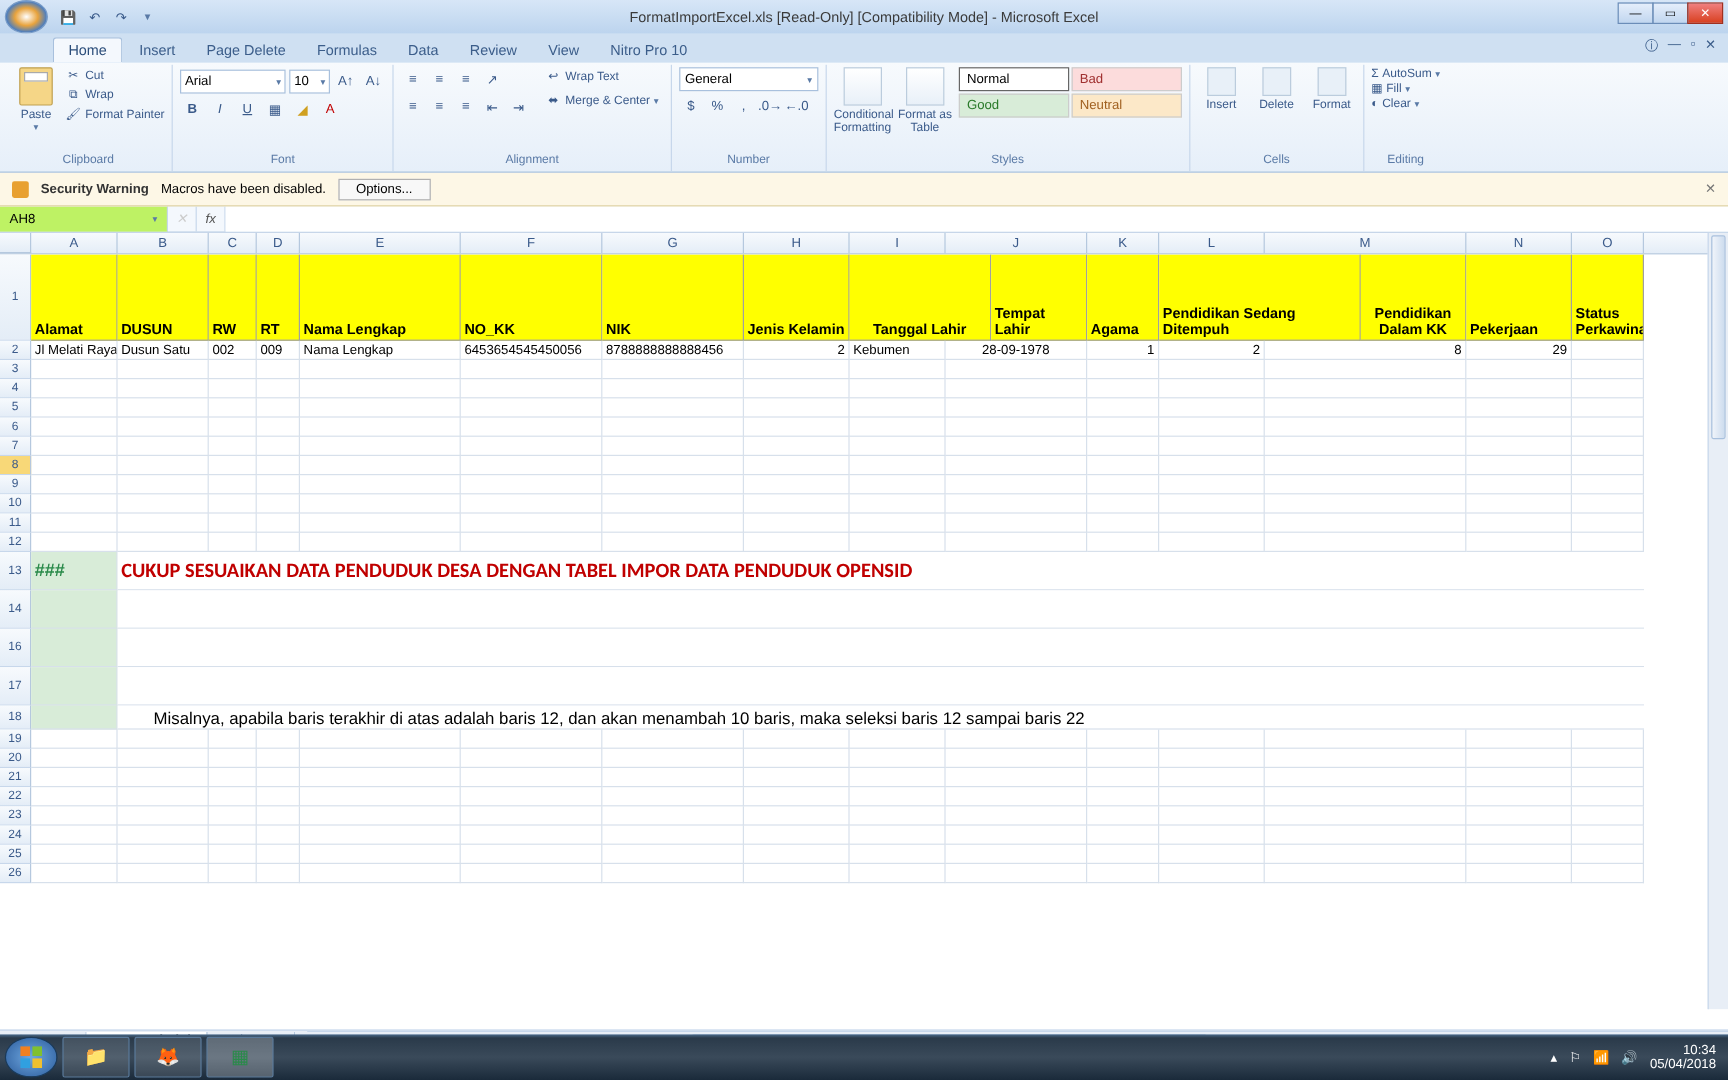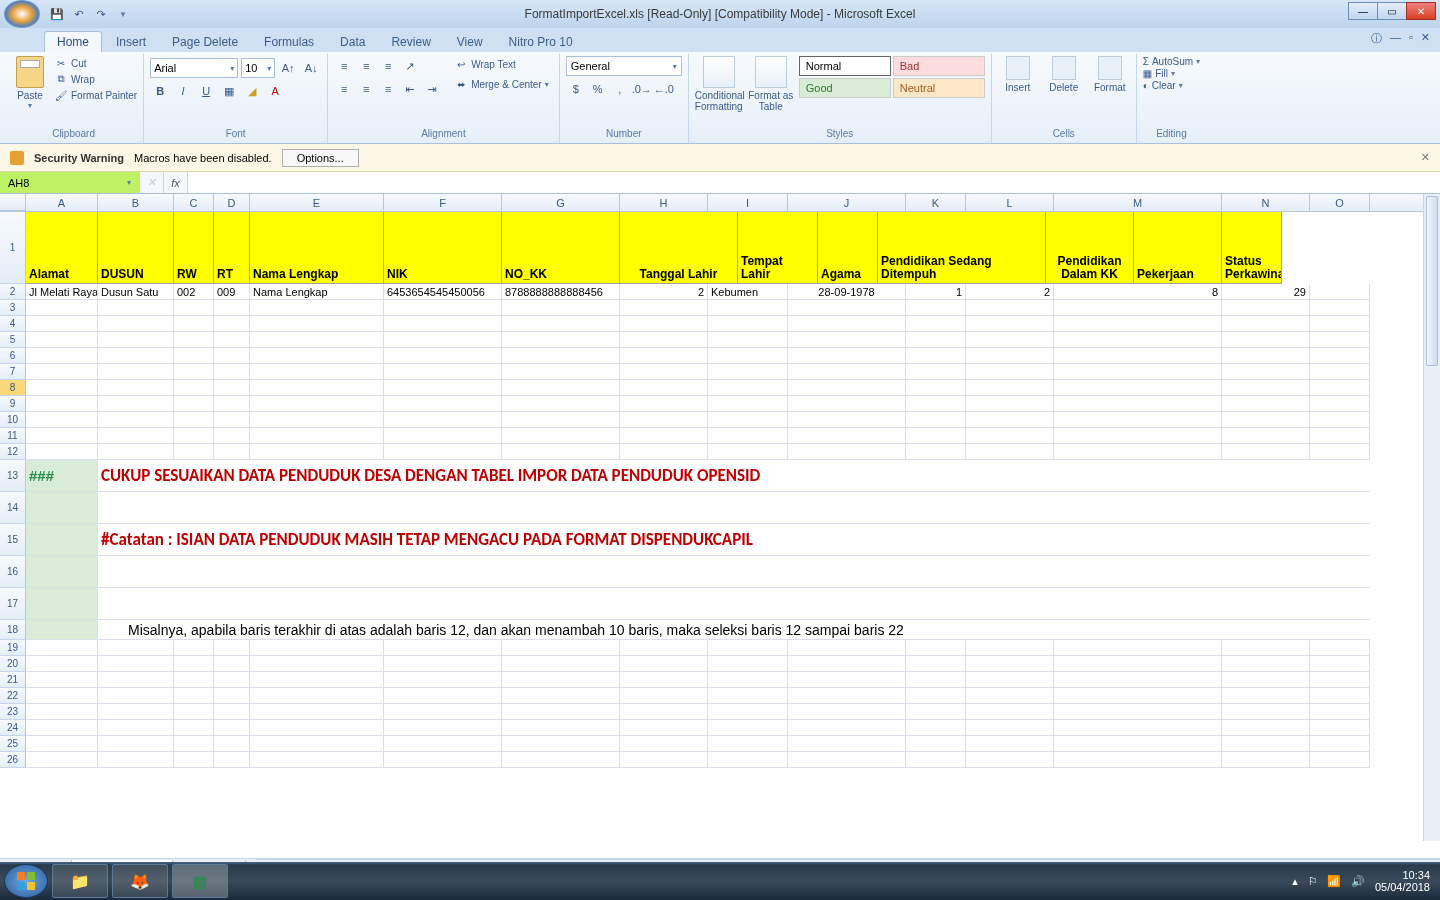--- a/index.html
+++ b/index.html
@@ -355,22 +355,23 @@
       <div class="colhdr-cell" style="width: 60px;">O</div>
     </div>
   <div class="grid-body" id="gridbody">
       <div class="grid-row" style="height: 72px;">
         <div class="rowhdr">1</div>
         <div class="cell hdr-data" style="width: 72px;">Alamat</div>
         <div class="cell hdr-data" style="width: 76px;">DUSUN</div>
         <div class="cell hdr-data" style="width: 40px;">RW</div>
         <div class="cell hdr-data" style="width: 36px;">RT</div>
         <div class="cell hdr-data" style="width: 134px;">Nama Lengkap</div>
+        <div class="cell hdr-data" style="width: 118px;">NO_KK</div>
         <div class="cell hdr-data" style="width: 118px;">NIK</div>
-        <div class="cell hdr-data" style="width: 118px;">NO_KK</div>
+        <div class="cell hdr-data" style="width: 88px; text-align: left;">Jenis Kelamin</div>
         <div class="cell hdr-data ctr" style="width: 118px; text-align: center;">Tanggal Lahir</div>
         <div class="cell hdr-data" style="width: 80px; text-align: left;">Tempat Lahir</div>
         <div class="cell hdr-data" style="width: 60px; text-align: left;">Agama</div>
         <div class="cell hdr-data" style="width: 168px;">Pendidikan Sedang Ditempuh</div>
         <div class="cell hdr-data ctr" style="width: 88px; text-align: center;">Pendidikan Dalam KK</div>
         <div class="cell hdr-data" style="width: 88px;">Pekerjaan</div>
         <div class="cell hdr-data" style="width: 60px;">Status Perkawinan</div>
       </div>
       <div class="grid-row">
         <div class="rowhdr">2</div>
@@ -574,25 +575,20 @@
         <div class="rowhdr">13</div>
         <div class="cell green-block" style="width: 72px; color: rgb(42, 138, 74); font-weight: bold; font-size: 15px;">###</div>
         <div class="cell red-text" style="width: 1272px; background: rgb(255, 255, 255); border-right: none;">CUKUP SESUAIKAN DATA PENDUDUK DESA DENGAN TABEL IMPOR DATA PENDUDUK OPENSID</div>
       </div>
       <div class="grid-row" style="height: 32px;">
         <div class="rowhdr">14</div>
         <div class="cell green-block" style="width: 72px; color: rgb(42, 138, 74); font-weight: bold; font-size: 15px;"></div>
         <div class="cell " style="width: 1272px; background: rgb(255, 255, 255); border-right: none;"></div>
       </div>
       <div class="grid-row" style="height: 32px;">
-        <div class="rowhdr">15</div>
-        <div class="cell green-block" style="width: 72px; color: rgb(42, 138, 74); font-weight: bold; font-size: 15px;"></div>
-        <div class="cell red-text" style="width: 1272px; background: rgb(255, 255, 255); border-right: none;">#Catatan : ISIAN DATA PENDUDUK MASIH TETAP MENGACU PADA FORMAT DISPENDUKCAPIL</div>
-      </div>
-      <div class="grid-row" style="height: 32px;">
         <div class="rowhdr">16</div>
         <div class="cell green-block" style="width: 72px; color: rgb(42, 138, 74); font-weight: bold; font-size: 15px;"></div>
         <div class="cell " style="width: 1272px; background: rgb(255, 255, 255); border-right: none;"></div>
       </div>
       <div class="grid-row" style="height: 32px;">
         <div class="rowhdr">17</div>
         <div class="cell green-block" style="width: 72px; color: rgb(42, 138, 74); font-weight: bold; font-size: 15px;"></div>
         <div class="cell " style="width: 1272px; background: rgb(255, 255, 255); border-right: none;"></div>
       </div>
       <div class="grid-row" style="height: 20px;">

